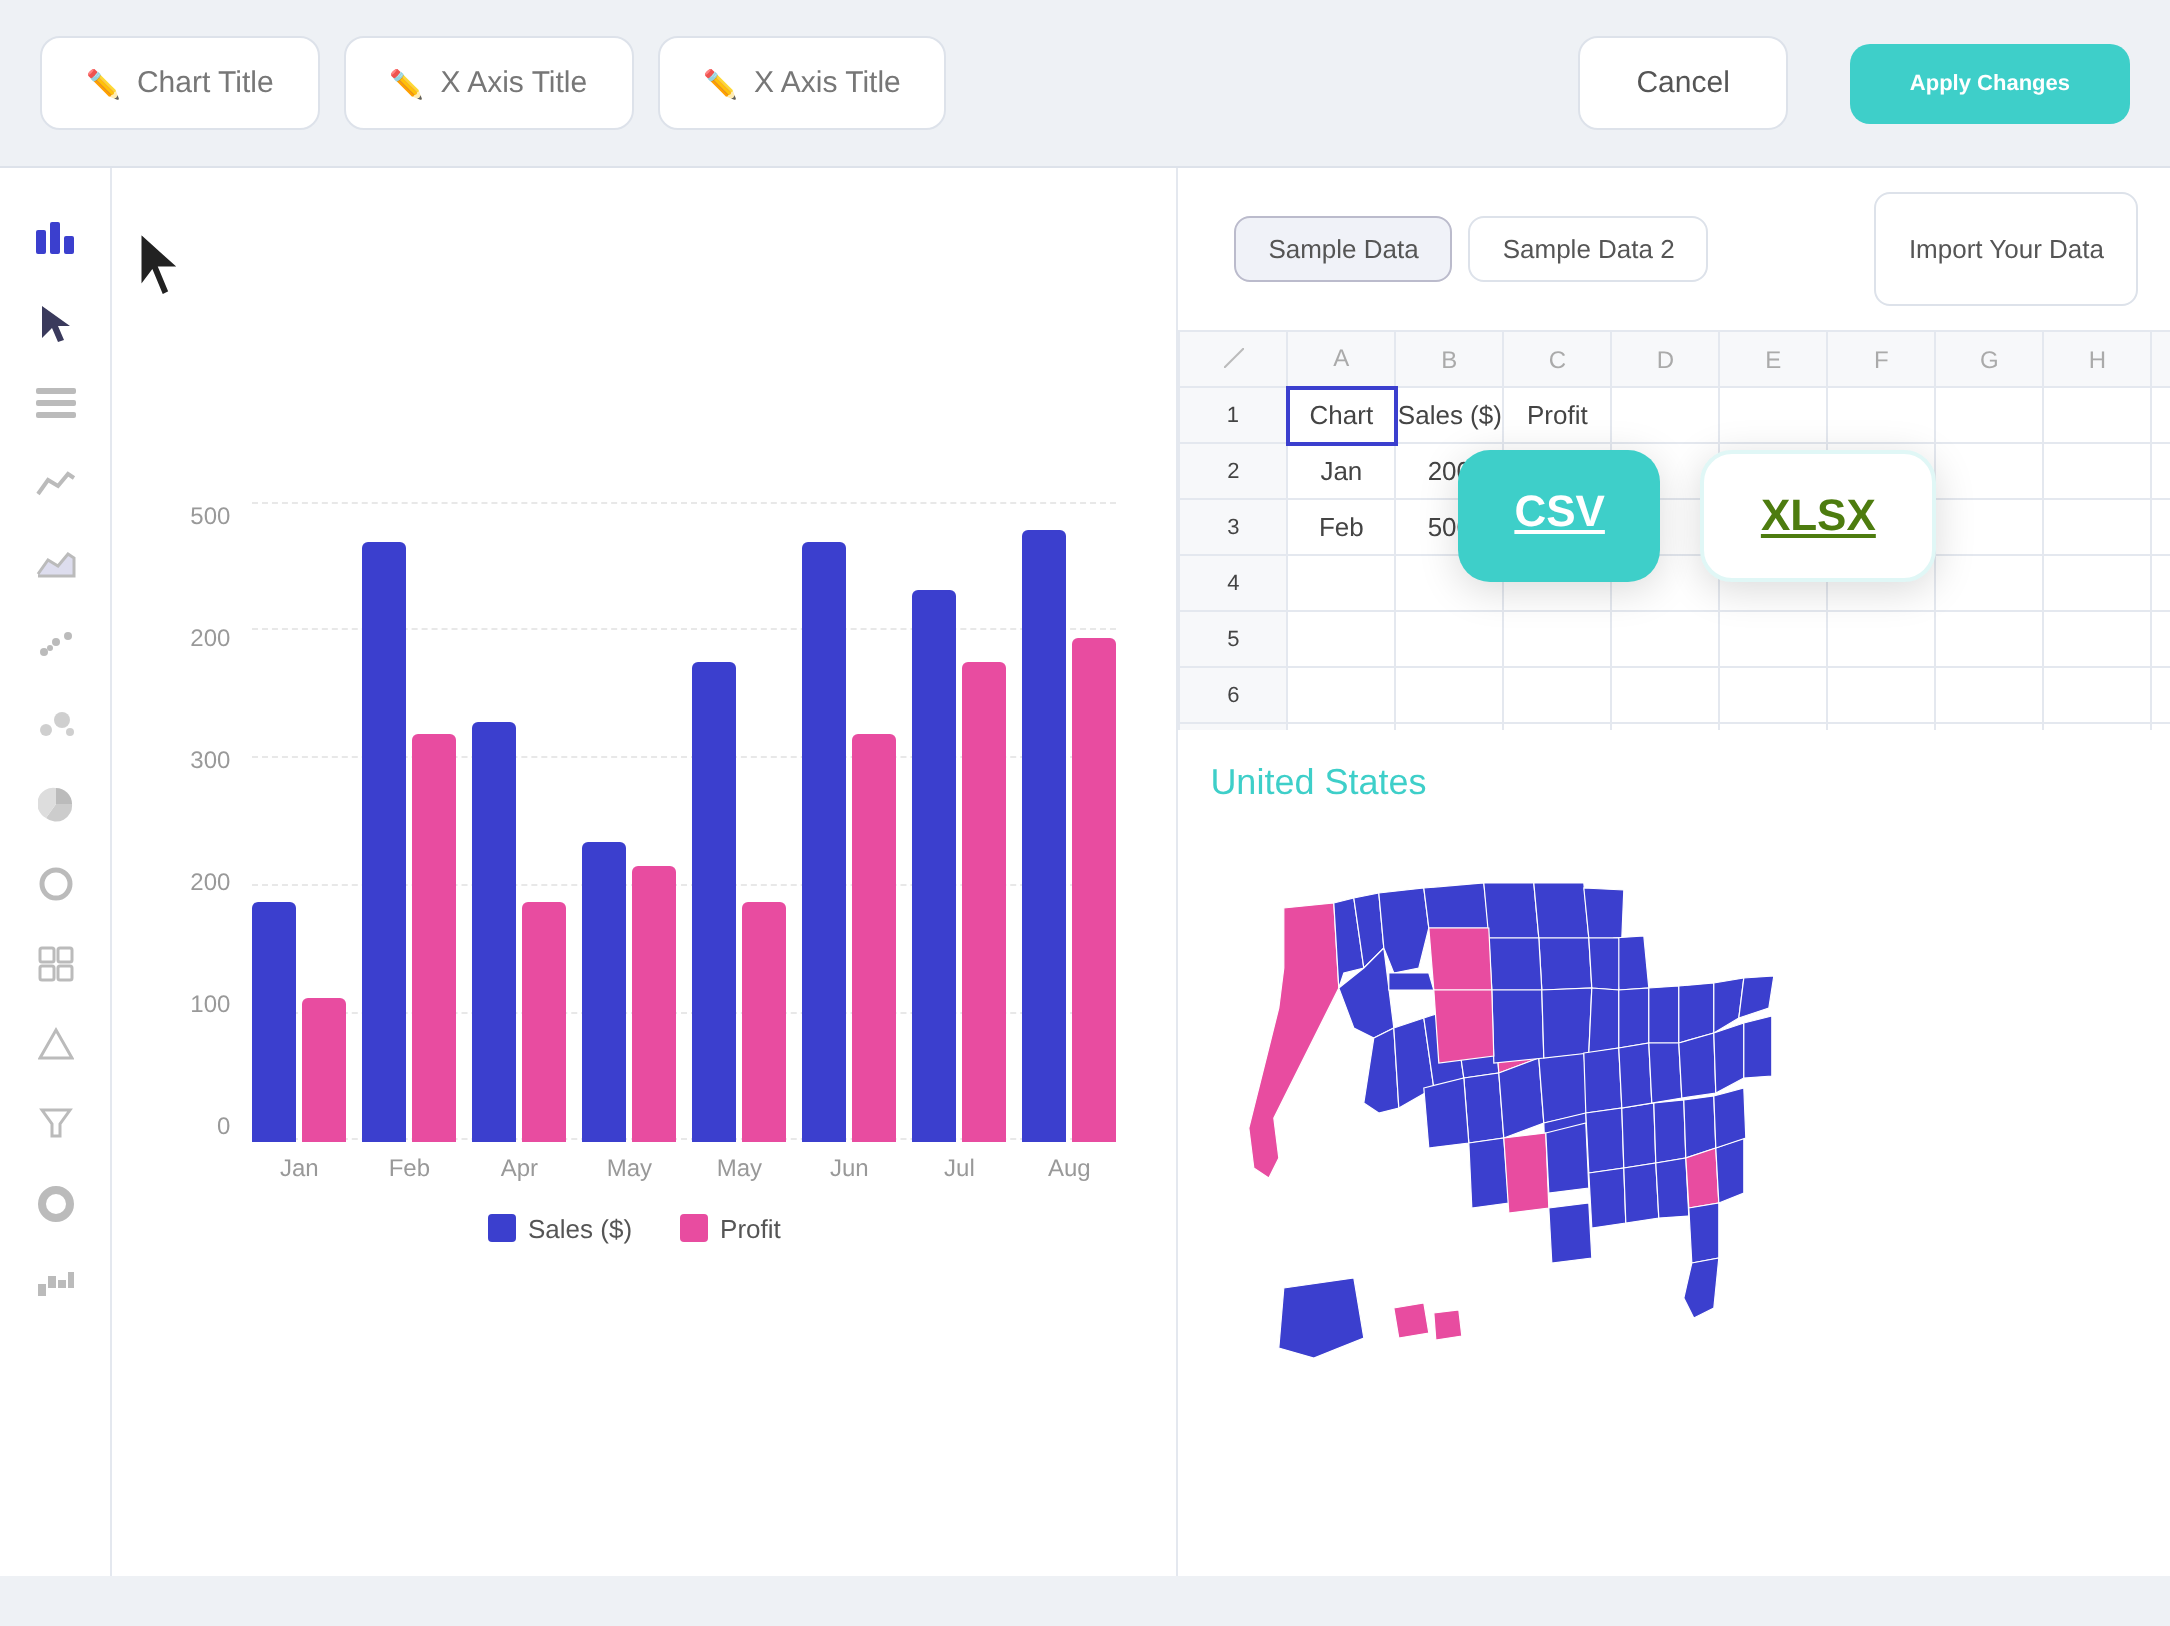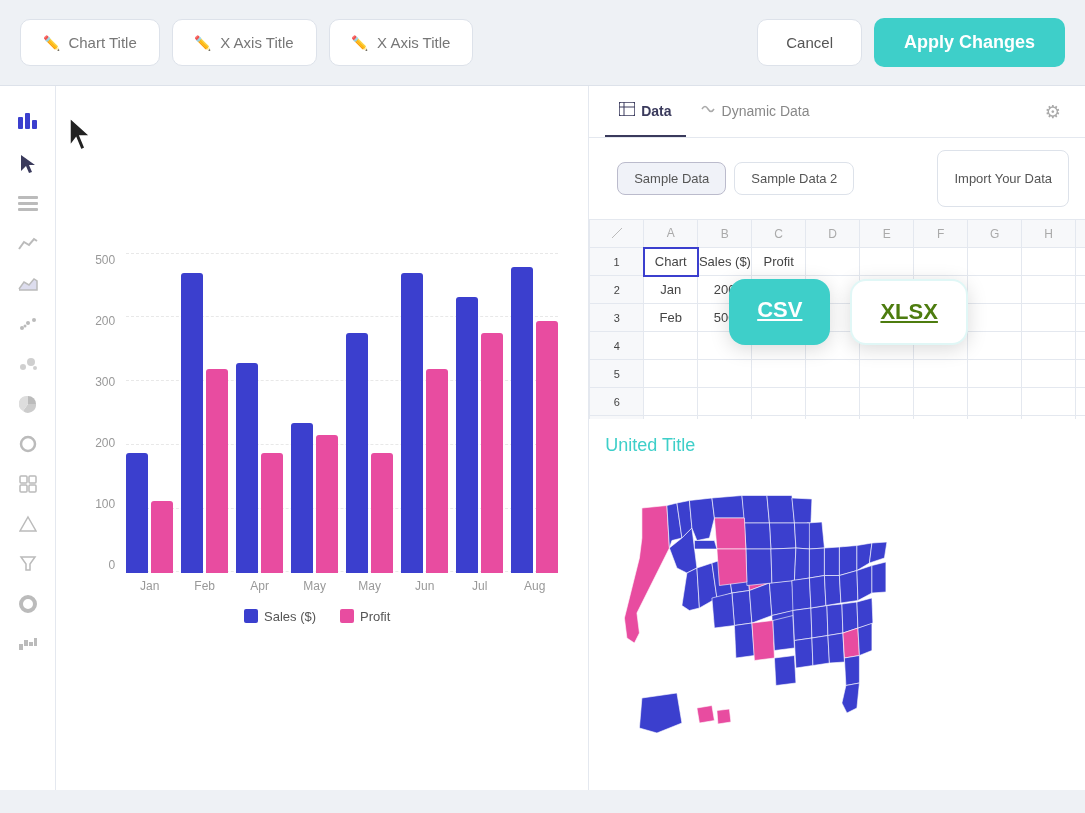--- a/index.html
+++ b/index.html
@@ -18,21 +18,21 @@
       white-space: nowrap;
     }
     .toolbar-btn .pencil { color: #aab; font-size: 14px; }
     .toolbar-spacer { flex: 1; }
     .cancel-btn {
       background: #fff; border: 1px solid #dde2ea; border-radius: 10px;
       padding: 14px 28px; font-size: 15px; color: #555; cursor: pointer;
     }
     .apply-btn {
       background: #3ecfc9; border: none; border-radius: 10px;
-      padding: 14px 30px; font-size: 18px; color: #fff; cursor: pointer; font-weight: 600;
+      padding: 14px 30px; font-size: 11px; color: #fff; cursor: pointer; font-weight: 600; margin-left: 19px;
     }
 
     
     .main-layout {
       display: flex; height: calc(813px - 109px);
     }
 
     
     .sidebar {
       width: 60px; background: #fff; border-right: 1px solid #e4e8ef;
@@ -328,42 +328,20 @@
         <div class="legend-item">
           <div class="legend-dot" style="background:#e84ca0;"></div>
           <span>Profit</span>
         </div>
       </div>
     </div>
   </div>
 
   <div class="right-panel">
 
-    <div class="panel-tabs">
-      <div class="panel-tab active">
-        <span>
-          <svg width="16" height="14" viewBox="0 0 16 14">
-              <rect x="0" y="0" width="16" height="14" rx="2" fill="none" stroke="#3a3a5c" stroke-width="1.5"></rect>
-              <line x1="0" y1="5" x2="16" y2="5" stroke="#3a3a5c" stroke-width="1"></line>
-              <line x1="5" y1="0" x2="5" y2="14" stroke="#3a3a5c" stroke-width="1"></line>
-            </svg>
-        </span>
-        <span>Data</span>
-      </div>
-      <div class="panel-tab">
-        <span>
-          <svg width="16" height="14" viewBox="0 0 16 14">
-              <path d="M2,7 Q5,2 8,7 Q11,12 14,7" fill="none" stroke="#aaa" stroke-width="1.5"></path>
-            </svg>
-        </span>
-        <span>Dynamic Data</span>
-      </div>
-      <div class="panel-tab-spacer"></div>
-      <span class="gear-icon">⚙</span>
-    </div>
 
     <div class="data-buttons">
       <button class="data-btn active">Sample Data</button>
       <button class="data-btn">Sample Data 2</button>
       <button class="import-btn">Import Your Data</button>
     </div>
 
     <div class="spreadsheet" style="position:relative;">
       <table class="grid-table">
         <thead>
@@ -579,21 +557,21 @@
             </tr>
           </tbody>
       </table>
 
       <div class="import-overlay">
         <div class="import-card">CSV</div>
         <div class="import-card xlsx">XLSX</div>
       </div>
 
       <div class="map-area">
-        <div class="map-title">United Title</div>
+        <div class="map-title">United States</div>
         
         <svg class="usa-map-svg" viewBox="0 0 900 560" xmlns="http://www.w3.org/2000/svg">
 
           <g fill="#3b3fce" stroke="#fff" stroke-width="1.2">
 
             <path d="M60,80 L110,75 L115,160 L95,200 L75,240 L50,290 L55,330 L45,350 L30,340 L25,300 L35,260 L45,220 L55,180 L60,140 Z" fill="#e84ca0"></path>
             <path d="M110,75 L130,70 L140,140 L120,145 L115,160 Z" fill="#3b3fce"></path>
             <path d="M130,70 L155,65 L160,120 L140,140 L130,70 Z" fill="#3b3fce"></path>
             <path d="M140,140 L160,120 L170,200 L150,210 L130,200 L115,160 Z" fill="#3b3fce"></path>
             <path d="M150,210 L170,200 L175,280 L155,285 L140,275 Z" fill="#3b3fce"></path>

